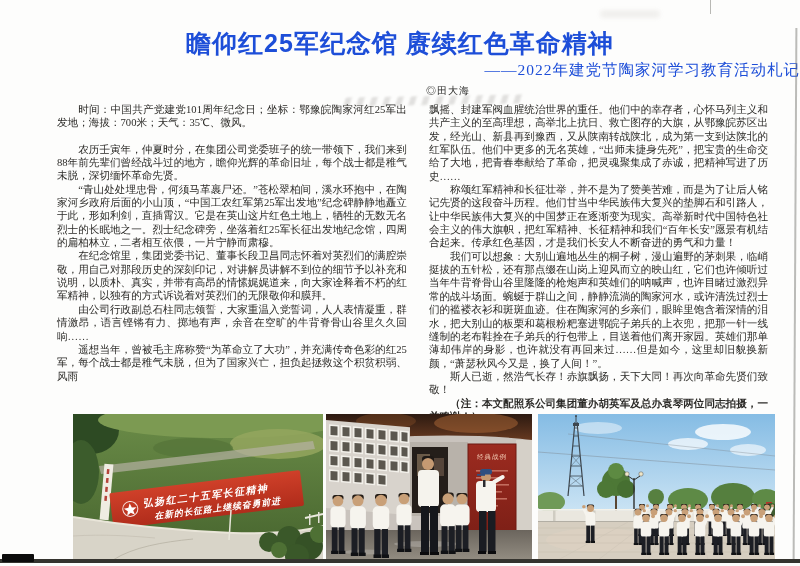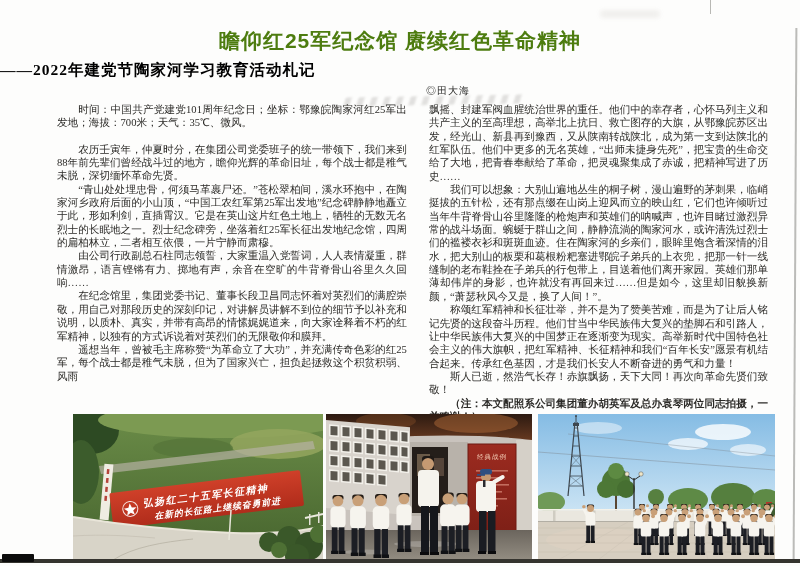--- a/index.html
+++ b/index.html
@@ -1,23 +1,23 @@
 <!DOCTYPE html>
 <html><head>
 <meta charset="utf-8">
 <style>
   html,body{margin:0;padding:0;background:#ffffff;}
   #page{position:relative;width:800px;height:566px;background:#fdfdfc;overflow:hidden;
         font-family:"Liberation Serif",serif;}
   
   .title{position:absolute;top:27px;left:0;width:100%;text-align:center;
          font-family:"Liberation Sans",sans-serif;font-weight:900;
-         font-size:21px;letter-spacing:1px;color:#4d7c0f;white-space:nowrap;}
-  .subtitle{position:absolute;top:60px;left:0;width:100%;text-align:left;
-            font-size:15.5px;font-weight:700;letter-spacing:1px;color:#000000;}
+         font-size:25px;letter-spacing:1px;color:#1d4ed8;white-space:nowrap;}
+  .subtitle{position:absolute;top:60px;left:0;width:100%;text-align:right;
+            font-size:15.5px;font-weight:400;letter-spacing:1px;color:#1d4ed8;}
   .byline{position:absolute;top:84px;left:0;width:100%;text-align:center;
           font-size:10px;color:#2a2a28;letter-spacing:1px;padding-left:48px;}
   
   .cols{position:absolute;top:103px;left:57px;width:711px;display:flex;gap:22px;}
   .col{font-size:10.6px;line-height:13.35px;color:#2b2a27;text-align:justify;}
   .col-l{width:355px;}
   .col-r{width:344px;}
   .para{margin:0;text-indent:2em;}
   .para.flush{text-indent:0;}
   .para.gap{margin-bottom:13px;}
@@ -48,28 +48,28 @@
 
   <div class="title">瞻仰红25军纪念馆 赓续红色革命精神</div>
   <div class="subtitle">——2022年建党节陶家河学习教育活动札记</div>
   <div class="byline">◎田大海</div>
 
   <div class="cols">
     <div class="col col-l">
       <p class="para gap">时间：中国共产党建党101周年纪念日；坐标：鄂豫皖陶家河红25军出发地；海拔：700米；天气：35℃、微风。</p>
       <p class="para">农历壬寅年，仲夏时分，在集团公司党委班子的统一带领下，我们来到88年前先辈们曾经战斗过的地方，瞻仰光辉的革命旧址，每个战士都是稚气未脱，深切缅怀革命先贤。</p>
       <p class="para">“青山处处埋忠骨，何须马革裹尸还。”苍松翠柏间，溪水环抱中，在陶家河乡政府后面的小山顶，“中国工农红军第25军出发地”纪念碑静静地矗立于此，形如利剑，直插霄汉。它是在英山这片红色土地上，牺牲的无数无名烈士的长眠地之一。烈士纪念碑旁，坐落着红25军长征出发地纪念馆，四周的扁柏林立，二者相互依偎，一片宁静而肃穆。</p>
+      <p class="para">在纪念馆里，集团党委书记、董事长段卫昌同志怀着对英烈们的满腔崇敬，用自己对那段历史的深刻印记，对讲解员讲解不到位的细节予以补充和说明，以质朴、真实，并带有高昂的情愫娓娓道来，向大家诠释着不朽的红军精神，以独有的方式诉说着对英烈们的无限敬仰和膜拜。</p>
       <p class="para">由公司行政副总石柱同志领誓，大家重温入党誓词，人人表情凝重，群情激昂，语言铿锵有力、掷地有声，余音在空旷的牛背脊骨山谷里久久回响……</p>
-      <p class="para">在纪念馆里，集团党委书记、董事长段卫昌同志怀着对英烈们的满腔崇敬，用自己对那段历史的深刻印记，对讲解员讲解不到位的细节予以补充和说明，以质朴、真实，并带有高昂的情愫娓娓道来，向大家诠释着不朽的红军精神，以独有的方式诉说着对英烈们的无限敬仰和膜拜。</p>
       <p class="para">遥想当年，曾被毛主席称赞“为革命立了大功”，并充满传奇色彩的红25军，每个战士都是稚气未脱，但为了国家兴亡，担负起拯救这个积贫积弱、风雨</p>
     </div>
     <div class="col col-r">
       <p class="para flush">飘摇、封建军阀血腥统治世界的重任。他们中的幸存者，心怀马列主义和共产主义的至高理想，高举北上抗日、救亡图存的大旗，从鄂豫皖苏区出发，经光山、新县再到豫西，又从陕南转战陕北，成为第一支到达陕北的红军队伍。他们中更多的无名英雄，“出师未捷身先死”，把宝贵的生命交给了大地，把青春奉献给了革命，把灵魂聚集成了赤诚，把精神写进了历史……</p>
+      <p class="para">称颂红军精神和长征壮举，并不是为了赞美苦难，而是为了让后人铭记先贤的这段奋斗历程。他们甘当中华民族伟大复兴的垫脚石和引路人，让中华民族伟大复兴的中国梦正在逐渐变为现实。高举新时代中国特色社会主义的伟大旗帜，把红军精神、长征精神和我们“百年长安”愿景有机结合起来。传承红色基因，才是我们长安人不断奋进的勇气和力量！</p>
       <p class="para">我们可以想象：大别山遍地丛生的桐子树，漫山遍野的茅刺果，临峭挺拔的五针松，还有那点缀在山岗上迎风而立的映山红，它们也许倾听过当年牛背脊骨山谷里隆隆的枪炮声和英雄们的呐喊声，也许目睹过激烈异常的战斗场面。蜿蜒于群山之间，静静流淌的陶家河水，或许清洗过烈士们的褴褛衣衫和斑斑血迹。住在陶家河的乡亲们，眼眸里饱含着深情的泪水，把大别山的板栗和葛根粉粑塞进鄂皖子弟兵的上衣兜，把那一针一线缝制的老布鞋拴在子弟兵的行包带上，目送着他们离开家园。英雄们那单薄却伟岸的身影，也许就没有再回来过……但是如今，这里却旧貌换新颜，“萧瑟秋风今又是，换了人间！”。</p>
-      <p class="para">称颂红军精神和长征壮举，并不是为了赞美苦难，而是为了让后人铭记先贤的这段奋斗历程。他们甘当中华民族伟大复兴的垫脚石和引路人，让中华民族伟大复兴的中国梦正在逐渐变为现实。高举新时代中国特色社会主义的伟大旗帜，把红军精神、长征精神和我们“百年长安”愿景有机结合起来。传承红色基因，才是我们长安人不断奋进的勇气和力量！</p>
       <p class="para">斯人已逝，然浩气长存！赤旗飘扬，天下大同！再次向革命先贤们致敬！</p>
       <p class="para note">（注：本文配照系公司集团董办胡英军及总办袁琴两位同志拍摄，一并鸣谢！）</p>
     </div>
   </div>
 
   <div class="photos">
 
     <svg width="0" height="0" style="position:absolute">
       <defs>
         <g id="psn">

